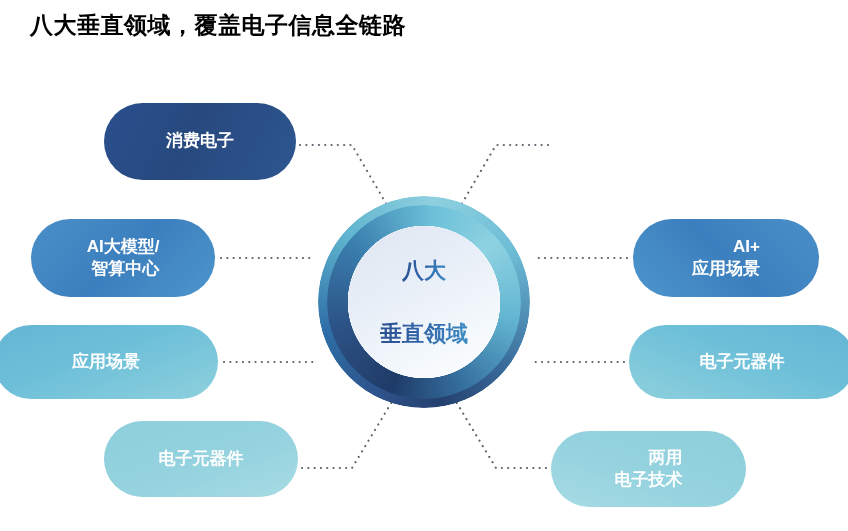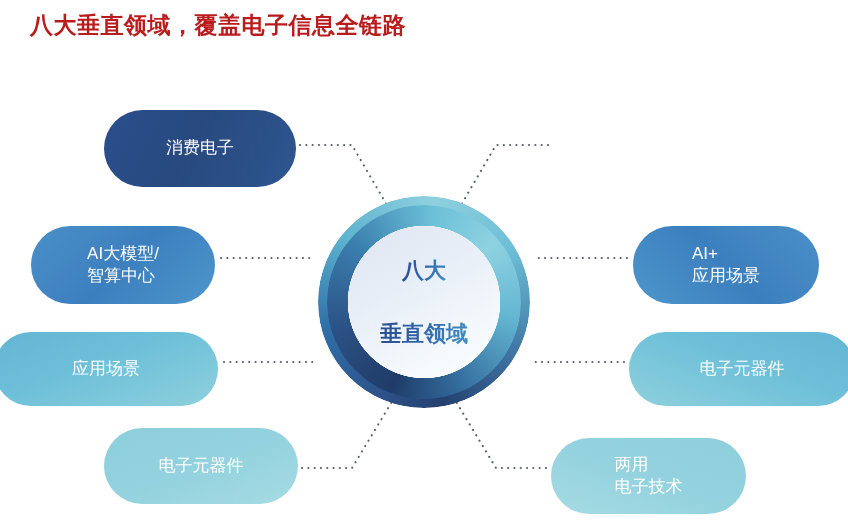--- a/index.html
+++ b/index.html
@@ -19,21 +19,21 @@
     overflow: hidden;
   }
 
   
   #page-title {
     position: absolute;
     left: 30px;
     top: 10px;
     font-size: 23px;
     font-weight: bold;
-    color: #b91c1c;
+    color: #000000;
     letter-spacing: 0.5px;
     white-space: nowrap;
   }
 
   
   #connectors {
     position: absolute;
     left: 0;
     top: 0;
     width: 848px;
@@ -113,27 +113,26 @@
     color: transparent;
   }
 
   
   .pill {
     position: absolute;
     border-radius: 46px;
     display: flex;
     align-items: center;
     justify-content: center;
-    text-align: left;
+    text-align: right;
     color: #ffffff;
-    font-weight: normal;
+    font-weight: bold;
     font-size: 17px;
     line-height: 1.3;
     box-sizing: border-box;
-    margin-top: 7px;
   }
   .pill .pill-text { white-space: pre-line; }
 
   #pill-consumer-electronics {
     left: 104px; top: 103px; width: 192px; height: 77px;
     background: linear-gradient(115deg, #2b4f8d 0%, #27497f 45%, #2e5690 100%);
   }
   #pill-embodied-ai {
     left: 551px; top: 103px; width: 193px; height: 77px;
     background: linear-gradient(245deg, #2b4f8d 0%, #27497f 45%, #2e5690 100%);

